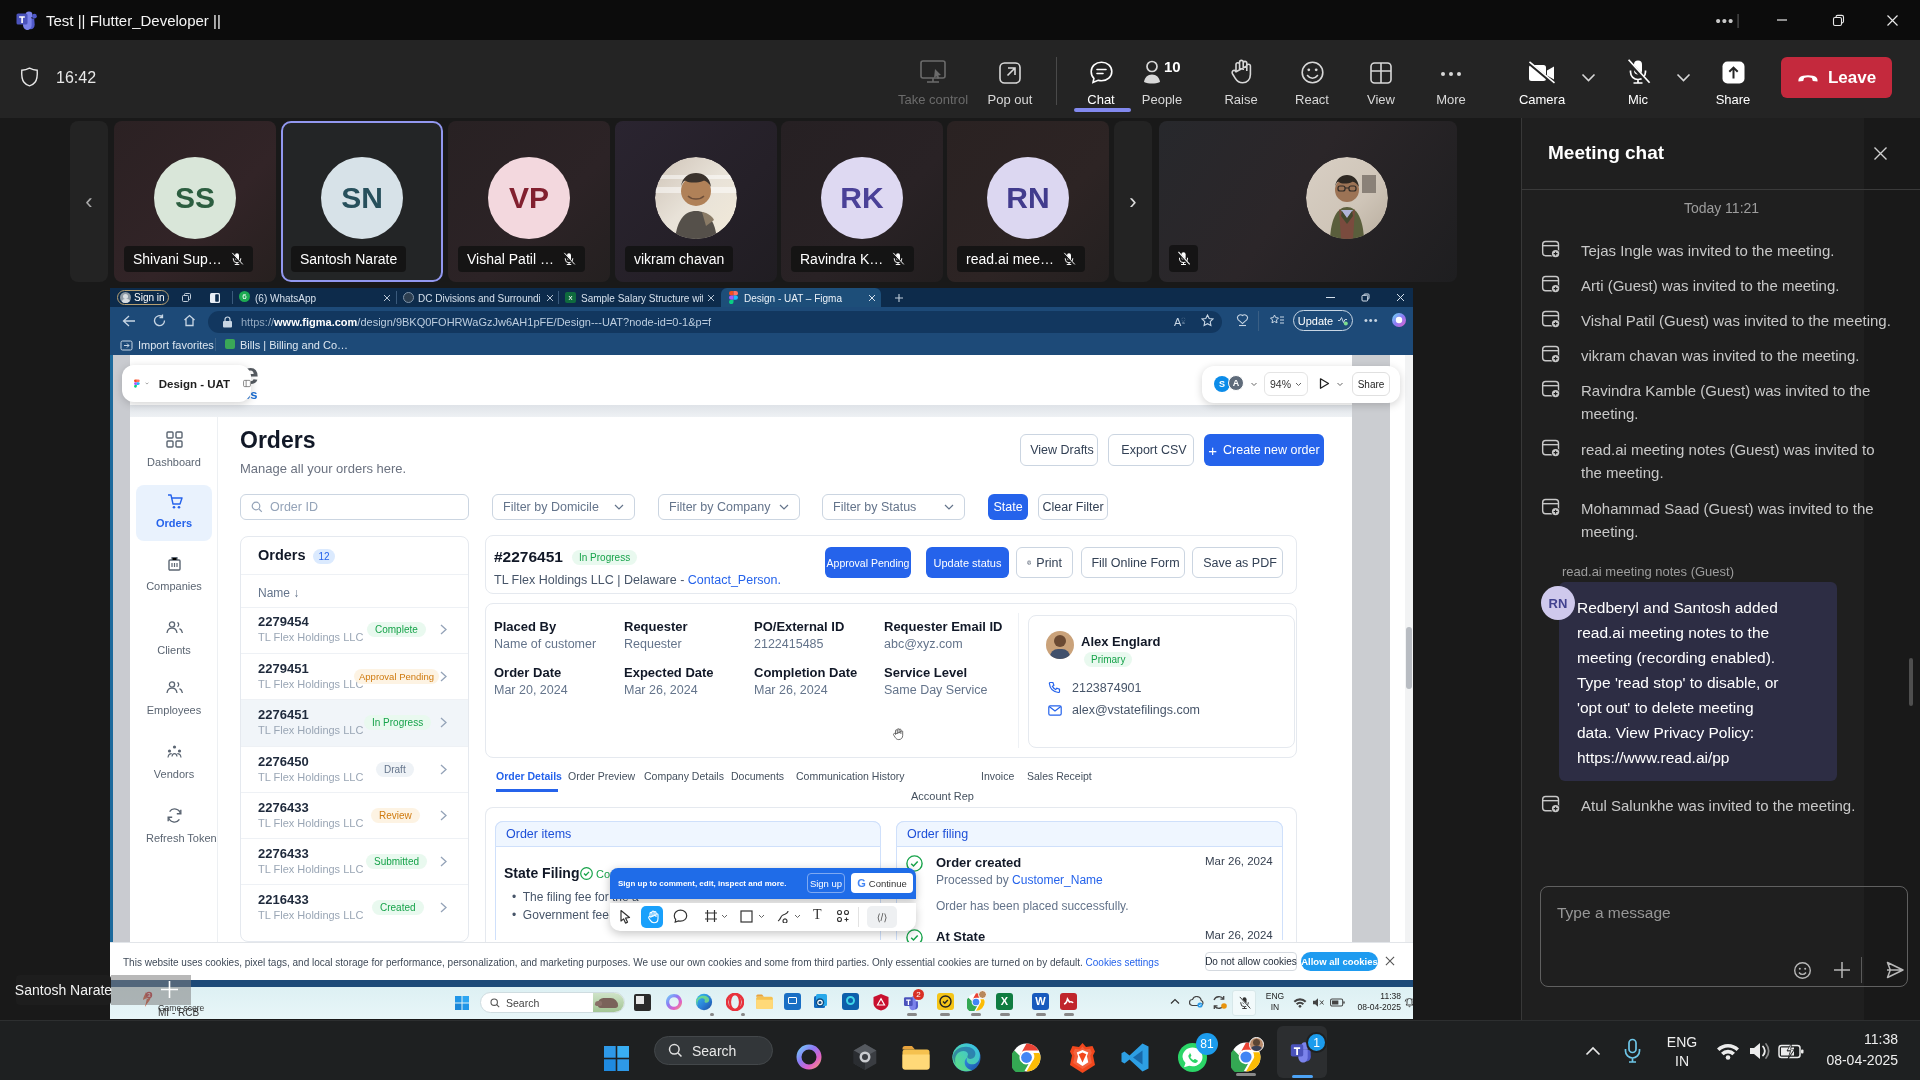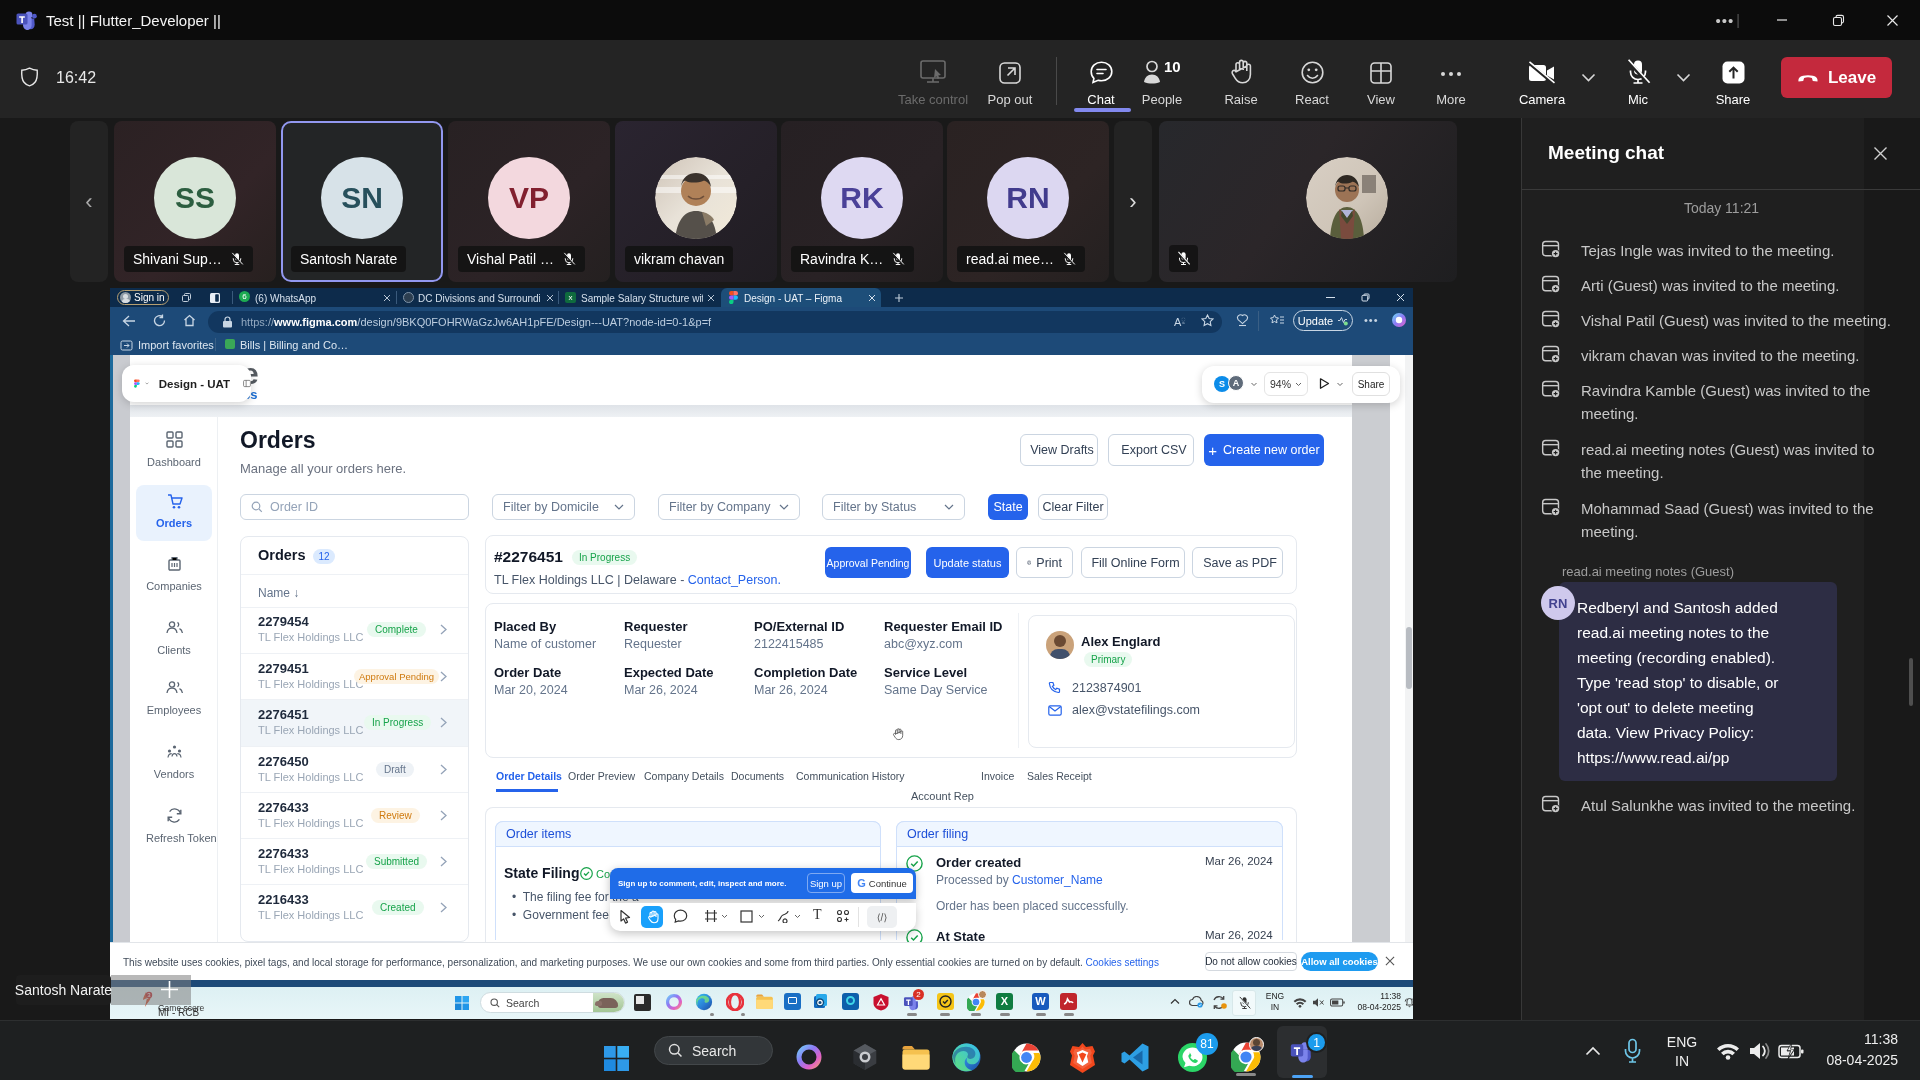--- a/index.html
+++ b/index.html
@@ -847,20 +847,36 @@
       <svg class="sysic" style="top:676px" viewBox="0 0 24 24">
           <rect x="2" y="3" width="19" height="17" rx="3.5" fill="none" stroke="#c8c8c8" stroke-width="1.7"></rect>
           <path d="M2 8h19" stroke="#c8c8c8" stroke-width="1.7"></path>
           <circle cx="17.5" cy="17.5" r="5.4" fill="#1f1f1f"></circle>
           <circle cx="17.5" cy="17.5" r="4.4" fill="#c8c8c8"></circle>
           <path d="M17.5 15.2v4.6M15.2 17.5h4.6" stroke="#1f1f1f" stroke-width="1.3"></path>
         </svg>
       <div class="sysmsg" style="top:676px;">Atul Salunkhe was invited to the meeting.</div>
 
       <div class="abs" style="left:387px;top:540px;width:4px;height:48px;border-radius:2px;background:#4f4f4f;"></div>
+      <div class="abs" style="left:18px;top:768px;width:368px;height:101px;border:1px solid #606060;border-radius:8px;">
+        <div class="abs" style="left:16px;top:17px;font-size:15.5px;color:#979797;">Type a message</div>
+        <svg class="abs" style="left:252px;top:74px" width="19" height="19" viewBox="0 0 19 19">
+            <circle cx="9.5" cy="9.5" r="7.8" fill="none" stroke="#b8b8b8" stroke-width="1.4"></circle>
+            <circle cx="6.8" cy="7.8" r="1" fill="#b8b8b8"></circle>
+            <circle cx="12.2" cy="7.8" r="1" fill="#b8b8b8"></circle>
+            <path d="M6 11.5c1 1.3 2.1 1.9 3.5 1.9s2.5-.6 3.5-1.9" fill="none" stroke="#b8b8b8" stroke-width="1.4"></path>
+          </svg>
+      <svg class="abs" style="left:291px;top:73px" width="20" height="20" viewBox="0 0 20 20">
+            <path d="M10 2v16M2 10h16" stroke="#b8b8b8" stroke-width="1.5"></path>
+          </svg>
+        <div class="abs" style="left:320px;top:70px;width:1px;height:26px;background:#5a5a5a;"></div>
+        <svg class="abs" style="left:343px;top:72px" width="22" height="22" viewBox="0 0 22 22">
+            <path d="M3 11h16M3.5 3.5L19 11 3.5 18.5l2.8-7.5z" fill="none" stroke="#b8b8b8" stroke-width="1.5" stroke-linejoin="round"></path>
+          </svg>
+      </div>
     </div>
   </div>
   <div id="titlebar" class="abs">
     <svg class="abs" style="left:14px;top:8px" width="24" height="24" viewBox="0 0 24 24">
       <circle cx="15" cy="7" r="3.4" fill="#7b83eb"></circle>
       <circle cx="20.4" cy="8.2" r="2.4" fill="#5059c9"></circle>
       <path d="M20.2 10.5h-7v6.2c0 2.6 1.6 4.6 3.6 4.6s3.9-2 3.9-4.6z" fill="#5059c9"></path>
       <path d="M9.5 10h8.1v7.1c0 2.8-1.9 5-4.2 5s-4.4-2.2-4.4-5z" fill="#7b83eb"></path>
       <rect x="2.5" y="5.5" width="11" height="11" rx="1.6" fill="#4b53bc"></rect>
       <path d="M5.2 8.3h5.6v1.5H8.9v5.2H7.3V9.8H5.2z" fill="#fff"></path>

